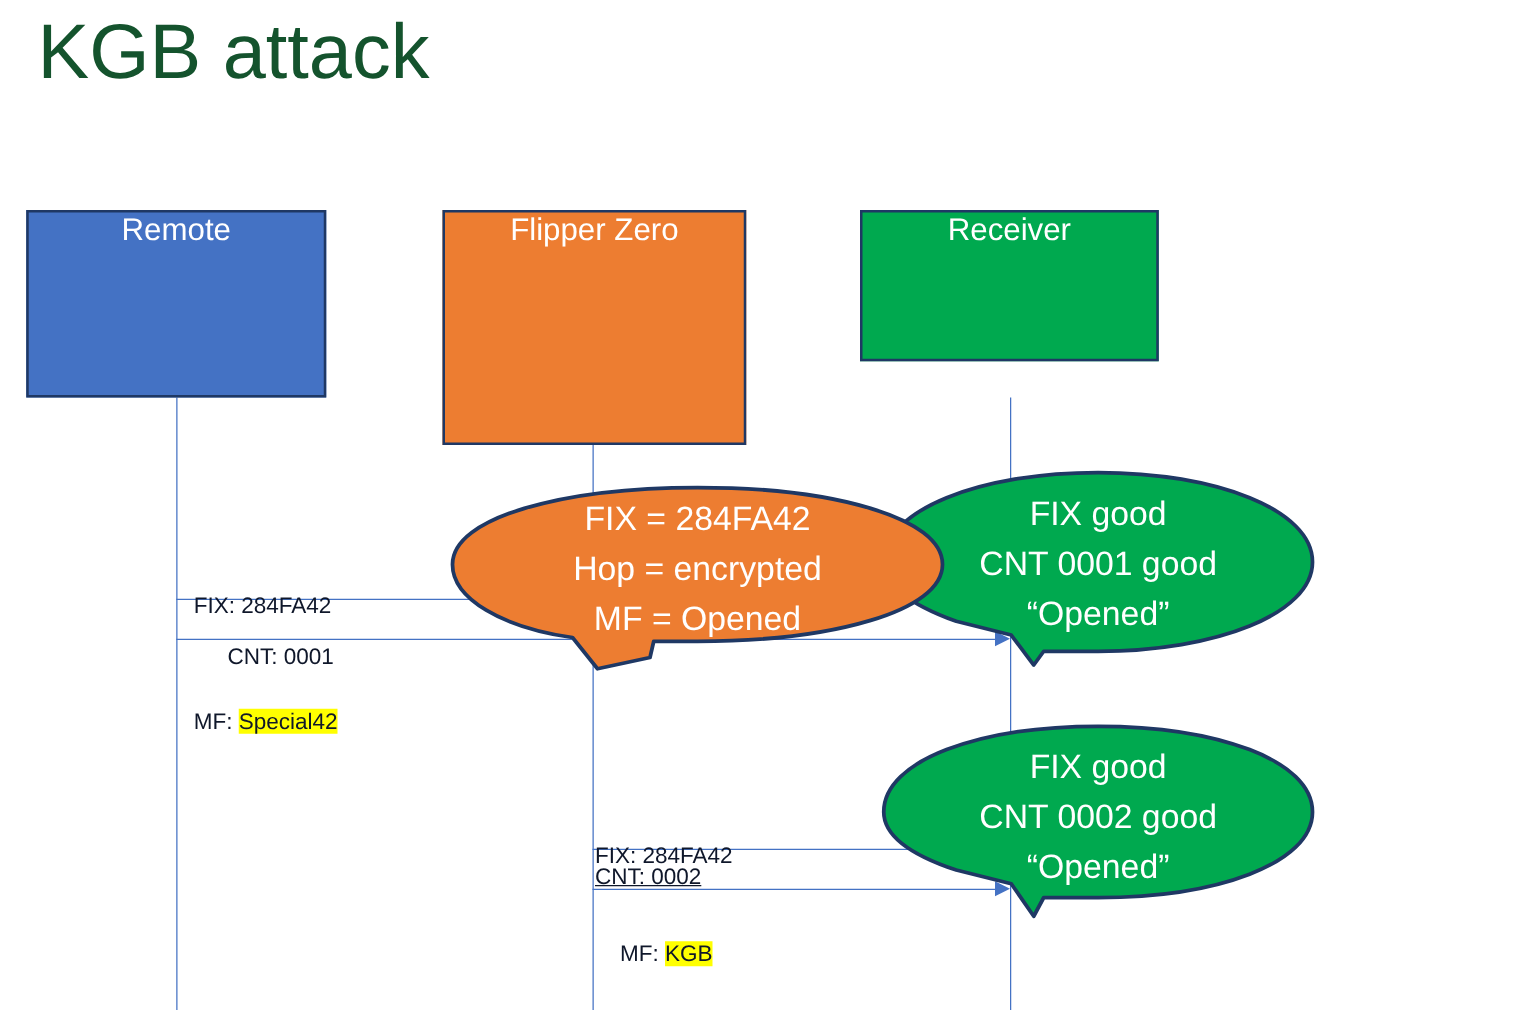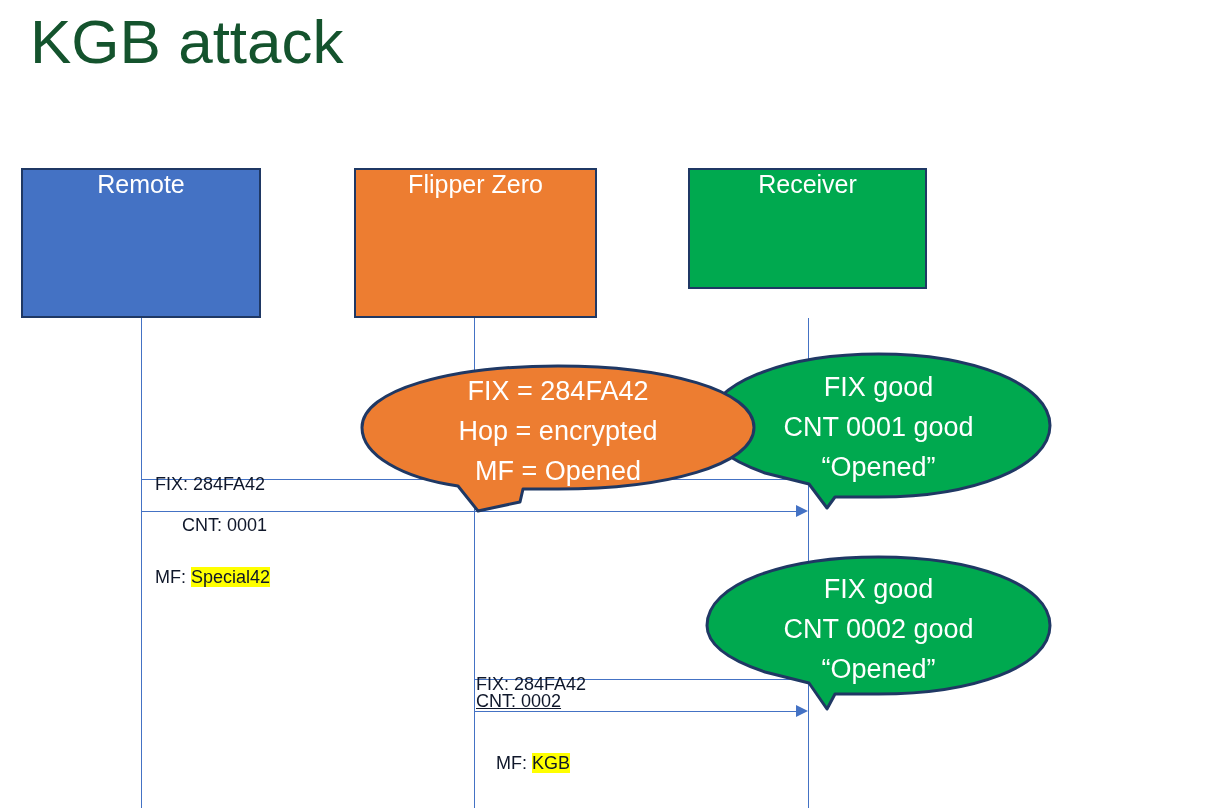--- a/index.html
+++ b/index.html
@@ -81,20 +81,21 @@
     white-space: nowrap;
     line-height: 1.18;
   }
   .hl {
     background: #FFFF00;
   }
 
   
   .callout {
     position: absolute;
+    margin-top: 24px;
   }
   .callout svg {
     position: absolute;
     left: 0;
     top: 0;
     overflow: visible;
   }
   .callout-text {
     position: absolute;
     left: 0;
@@ -116,21 +117,21 @@
   <div id="slide-title">KGB attack</div>
 
   <div class="lifeline" style="left:141px; top:318px; height:490px;"></div>
   <div class="lifeline" style="left:474px; top:318px; height:490px;"></div>
   <div class="lifeline" style="left:808px; top:318px; height:490px;"></div>
 
   <div class="actor-box" style="left:21px; top:168px; width:240px; height:150px; background:#4472C4;">
     <span class="actor-label">Remote</span>
   </div>
 
-  <div class="actor-box" style="left:354px; top:168px; width:243px; height:150px; background:#ED7D31;">
+  <div class="actor-box" style="left:354px; top:168px; width:243px; height:188px; background:#ED7D31;">
     <span class="actor-label">Flipper Zero</span>
   </div>
 
   <div class="actor-box" style="left:688px; top:168px; width:239px; height:121px; background:#00A94F;">
     <span class="actor-label">Receiver</span>
   </div>
 
   <div class="msg-line" style="left:141px; top:479px; width:668px;"></div>
 
   <div class="msg-text" style="left:155px; top:474px;">FIX: 284FA42</div>

